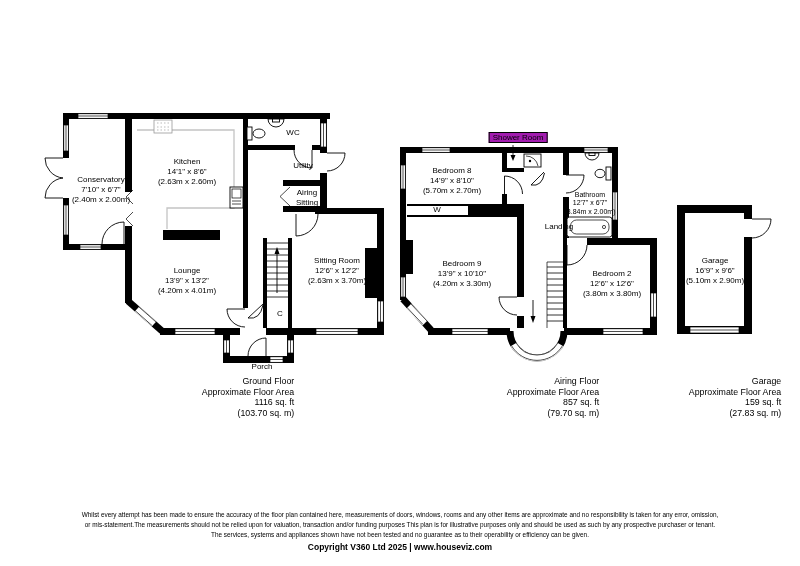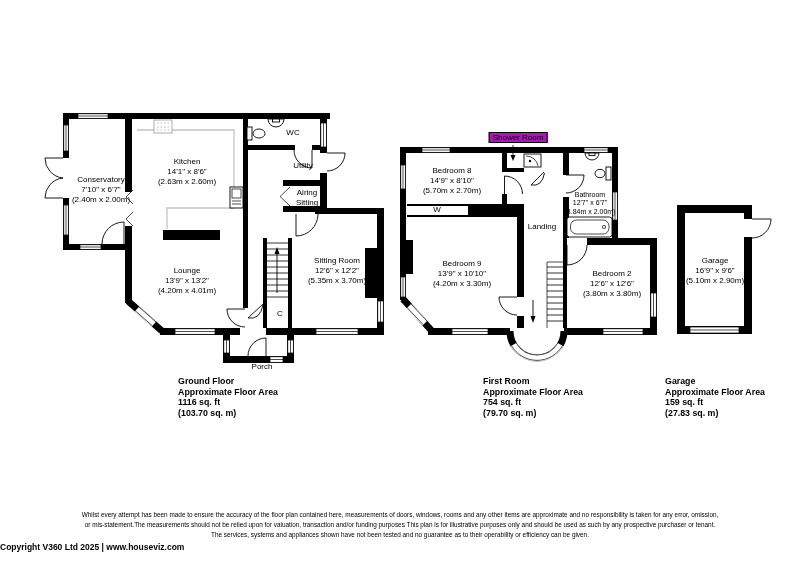--- a/index.html
+++ b/index.html
@@ -3,25 +3,25 @@
 <meta charset="utf-8">
 <style>
   html,body{margin:0;padding:0;background:#fff;}
   #canvas{position:relative;width:800px;height:566px;background:#fff;overflow:hidden;
           font-family:"Liberation Sans", sans-serif;color:#000;}
   svg{position:absolute;left:0;top:0;}
   .room-label{position:absolute;transform:translate(-50%,-50%);text-align:center;
               font-size:8px;line-height:1.25;white-space:nowrap;}
   .room-label.small{font-size:7px;line-height:1.2;}
   .boxed{border:1px solid #000;background:#a21caf;padding:0 3px;font-size:8px;}
-  .floor-summary{position:absolute;transform:translateX(-50%);text-align:left;
-                 font-size:8.8px;font-weight:bold;line-height:1.22;white-space:nowrap;}
+  .floor-summary{position:absolute;transform:translateX(-50%);text-align:right;
+                 font-size:8.8px;font-weight:normal;line-height:1.22;white-space:nowrap;margin-left:20px;}
   .footer-line{position:absolute;left:0;width:800px;text-align:center;
                font-size:6.4px;line-height:1;white-space:nowrap;}
-  .footer-copyright{position:absolute;left:0;width:800px;
+  .footer-copyright{position:absolute;left:0;width:800px;text-align:center;
                font-size:8.5px;font-weight:bold;white-space:nowrap;}
   .wall{fill:#000;}
   .win{fill:#fff;stroke:#000;stroke-width:0.7;}
   .winline{stroke:#000;stroke-width:0.7;fill:none;}
   .door{stroke:#000;stroke-width:0.9;fill:none;}
   .fix{fill:#fff;stroke:#000;stroke-width:0.9;}
   .thin{stroke:#000;stroke-width:0.7;fill:none;}
   .tread{stroke:#000;stroke-width:0.8;}
   .counter{stroke:#c4c4c4;stroke-width:1.3;fill:none;}
 </style>
@@ -285,21 +285,21 @@
 <div class="room-label" style="left:303px;top:166px">
   <div>Utility</div>
 </div>
 <div class="room-label" style="left:307px;top:198px">
   <div>Airing</div>
   <div>Sitting</div>
 </div>
 <div class="room-label" style="left:337px;top:271px">
   <div>Sitting Room</div>
   <div>12'6" x 12'2"</div>
-  <div>(5.35m x 3.70m)</div>
+  <div>(2.63m x 3.70m)</div>
 </div>
 <div class="room-label" style="left:280px;top:314px">
   <div>C</div>
 </div>
 <div class="room-label" style="left:262px;top:367px">
   <div>Porch</div>
 </div>
 
 <div class="room-label" style="left:518px;top:138px">
   <span class="boxed">Shower Room</span>
@@ -310,21 +310,21 @@
   <div>(5.70m x 2.70m)</div>
 </div>
 <div class="room-label" style="left:437px;top:210px">
   <div>W</div>
 </div>
 <div class="room-label" style="left:462px;top:274px">
   <div>Bedroom 9</div>
   <div>13'9" x 10'10"</div>
   <div>(4.20m x 3.30m)</div>
 </div>
-<div class="room-label" style="left:542px;top:227px">
+<div class="room-label" style="left:559px;top:227px">
   <div>Landing</div>
 </div>
 <div class="room-label small" style="left:590px;top:204px">
   <div>Bathroom</div>
   <div>12'7" x 6'7"</div>
   <div>(3.84m x 2.00m)</div>
 </div>
 <div class="room-label" style="left:612px;top:284px">
   <div>Bedroom 2</div>
   <div>12'6" x 12'6"</div>
@@ -336,23 +336,23 @@
   <div>(5.10m x 2.90m)</div>
 </div>
 
 <div class="floor-summary" style="left:228px;top:376px">
   <div>Ground Floor</div>
   <div>Approximate Floor Area</div>
   <div>1116 sq. ft</div>
   <div>(103.70 sq. m)</div>
 </div>
 <div class="floor-summary" style="left:533px;top:376px">
-  <div>First Room</div>
+  <div>Airing Floor</div>
   <div>Approximate Floor Area</div>
-  <div>754 sq. ft</div>
+  <div>857 sq. ft</div>
   <div>(79.70 sq. m)</div>
 </div>
 <div class="floor-summary" style="left:715px;top:376px">
   <div>Garage</div>
   <div>Approximate Floor Area</div>
   <div>159 sq. ft</div>
   <div>(27.83 sq. m)</div>
 </div>
 
 <div class="footer-line" style="top:512px">Whilst every attempt has been made to ensure the accuracy of the floor plan contained here, measurements of doors, windows, rooms and any other items are approximate and no responsibility is taken for any error, omission,</div>

